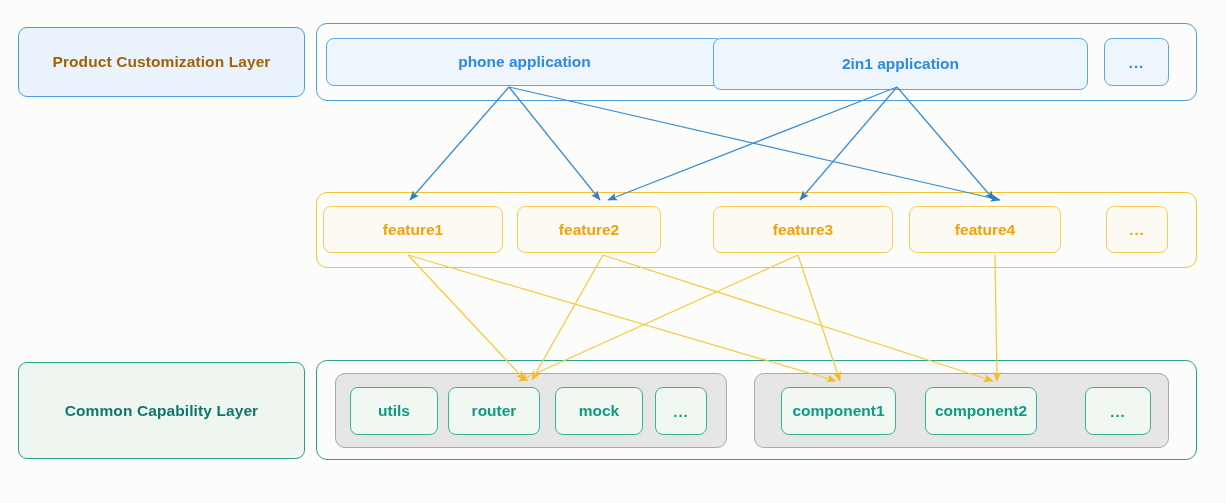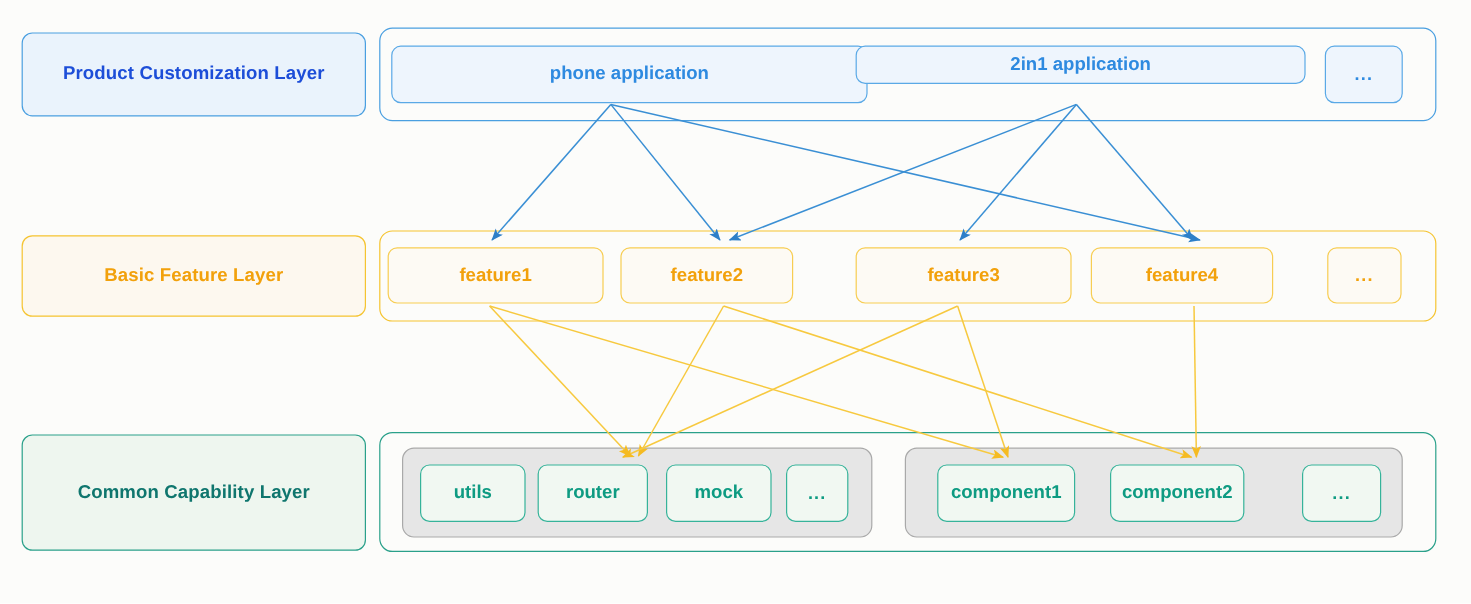--- a/index.html
+++ b/index.html
@@ -62,21 +62,21 @@
     border-width: 1.5px;
     border-style: solid;
     font-weight: bold;
     font-size: 15.5px;
     text-align: center;
     z-index: 3;
   }
   .node.small { font-size: 15px; letter-spacing: 1px; }
 
   
-  .blue-label  { background: #eaf3fc; border-color: #4a9fe0; color: #1d4ed8; }
+  .blue-label  { background: #eaf3fc; border-color: #4a9fe0; color: #a16207; }
   .blue-shell  { border-color: #4a9fe0; }
   .blue-node   { background: #eef5fd; border-color: #5aa9e6; color: #2e8ae0; }
 
   
   .orange-label { background: #fdf8ef; border-color: #f5c431; color: #f2a10c; }
   .orange-shell { border-color: #f5c431; text-decoration: underline; }
   .orange-node  { background: #fdfaf4; border-color: #f7cd52; color: #f2a10c; }
 
   
   .teal-label  { background: #eef6ef; border-color: #2aa08a; color: #0f766e; }
@@ -132,31 +132,28 @@
   </svg>
 
   <div class="layer-label blue-label" style="position:absolute; left:18px; top:27px; width:287px; height:70px;">
     <span>Product Customization Layer</span>
   </div>
 
   <div class="items-shell blue-shell" style="left:316px; top:23px; width:881px; height:78px;">
     <div class="node blue-node" style="position:absolute; left:9px; top:14px; width:397px; height:48px;">
       <span>phone application</span>
     </div>
-    <div class="node blue-node" style="position:absolute; left:396px; top:14px; width:375px; height:32px;">
+    <div class="node blue-node" style="position:absolute; left:396px; top:14px; width:375px; height:52px;">
       <span>2in1 application</span>
     </div>
     <div class="node blue-node small" style="position:absolute; left:787px; top:14px; width:65px; height:48px;">
       <span>...</span>
     </div>
   </div>
 
-  <div class="layer-label orange-label" style="position:absolute; left:18px; top:196px; width:287px; height:68px;">
-    <span>Basic Feature Layer</span>
-  </div>
 
   <div class="items-shell orange-shell" style="left:316px; top:192px; width:881px; height:76px;">
     <div class="node orange-node" style="position:absolute; left:6px; top:13px; width:180px; height:47px;">
       <span>feature1</span>
     </div>
     <div class="node orange-node" style="position:absolute; left:200px; top:13px; width:144px; height:47px;">
       <span>feature2</span>
     </div>
     <div class="node orange-node" style="position:absolute; left:396px; top:13px; width:180px; height:47px;">
       <span>feature3</span>

